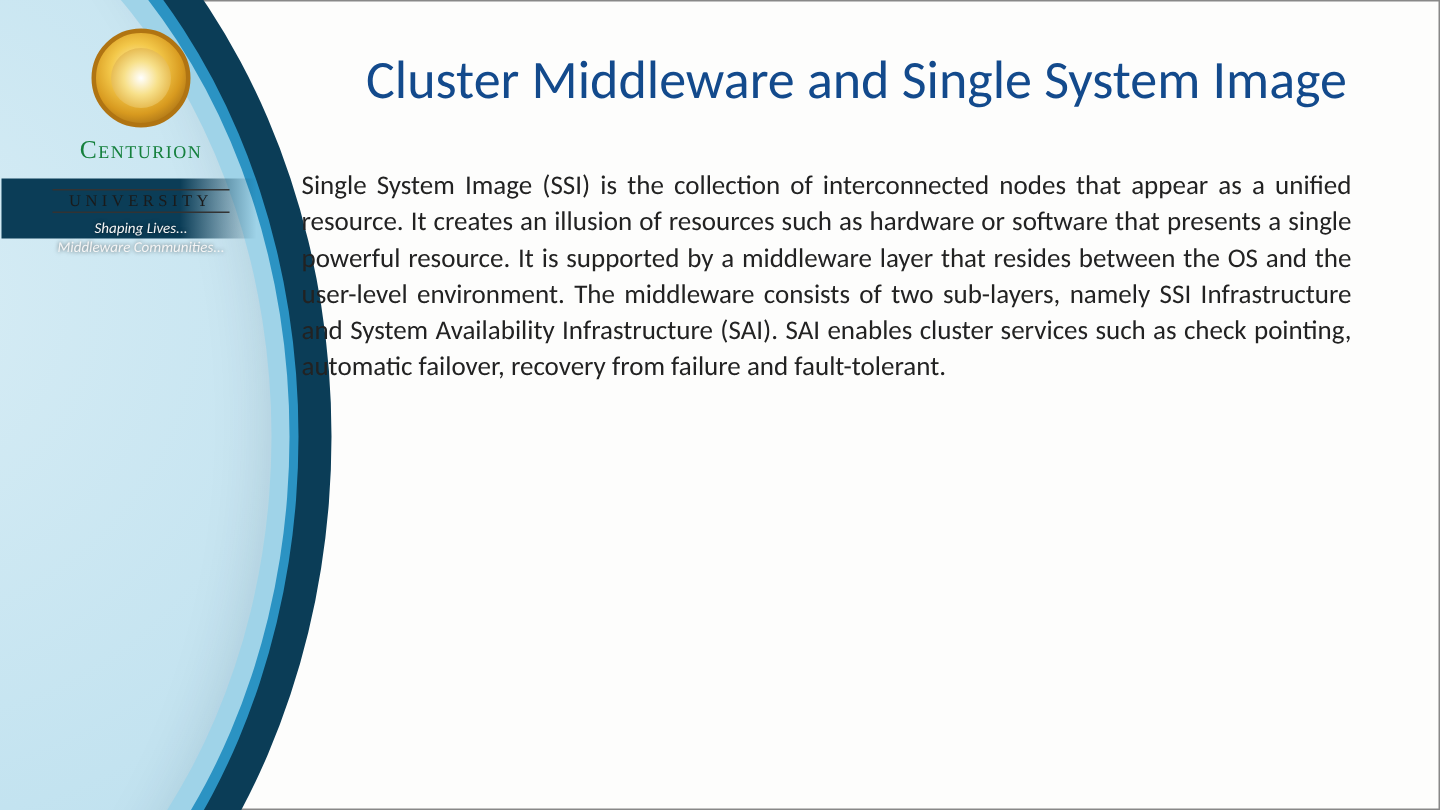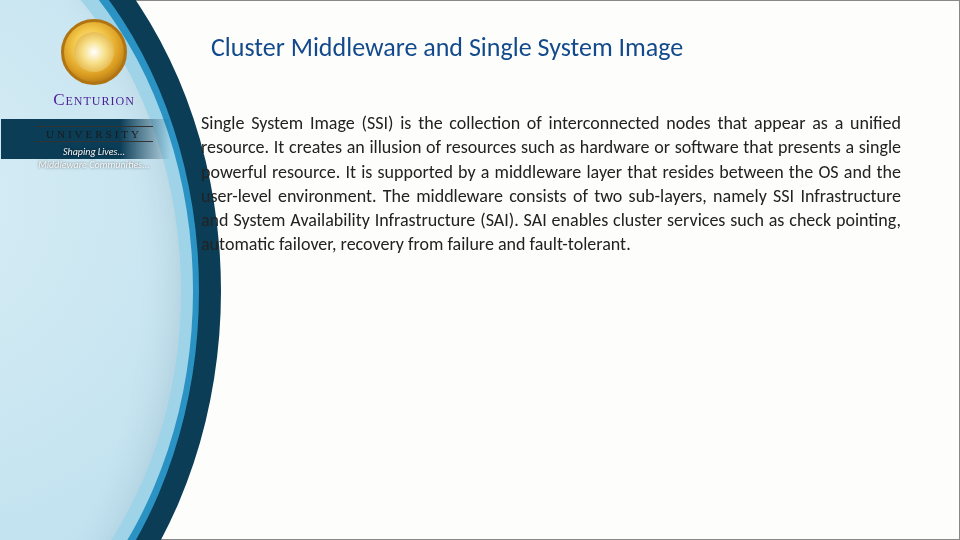--- a/index.html
+++ b/index.html
@@ -52,21 +52,21 @@
   .emblem::after{
     content:"";
     position:absolute; inset:10px;
     border-radius:50%;
     background: radial-gradient(circle, #fff 0%, #f7e08a 40%, #d89a1f 100%);
   }
   .uni-name {
     font-family: Georgia, "Times New Roman", serif;
     font-size: 17px;
     letter-spacing: 1px;
-    color: #4c1d95;
+    color: #15803d;
     font-variant: small-caps;
     line-height: 1;
   }
   .uni-sub {
     font-family: Georgia, serif;
     font-size: 11px;
     letter-spacing: 3px;
     color: #1a1a1a;
     border-top: 1px solid #333;
     border-bottom: 1px solid #333;
@@ -88,24 +88,24 @@
     background: linear-gradient(90deg,#0b3d57 0%, #0b3d57 70%, rgba(11,61,87,0) 100%);
     z-index:1;
   }
   .logo-block{ z-index:2; }
 
   .title {
     position: absolute;
     left: 210px;
     top: 30px;
     width: 720px;
-    font-size: 26px;
+    font-size: 36px;
     color: #134a8c;
     font-weight: 400;
-    text-align: left;
+    text-align: center;
   }
   .body-text {
     position: absolute;
     left: 200px;
     top: 110px;
     width: 700px;
     font-size: 18px;
     line-height: 1.35;
     color: #222;
     text-align: justify;

